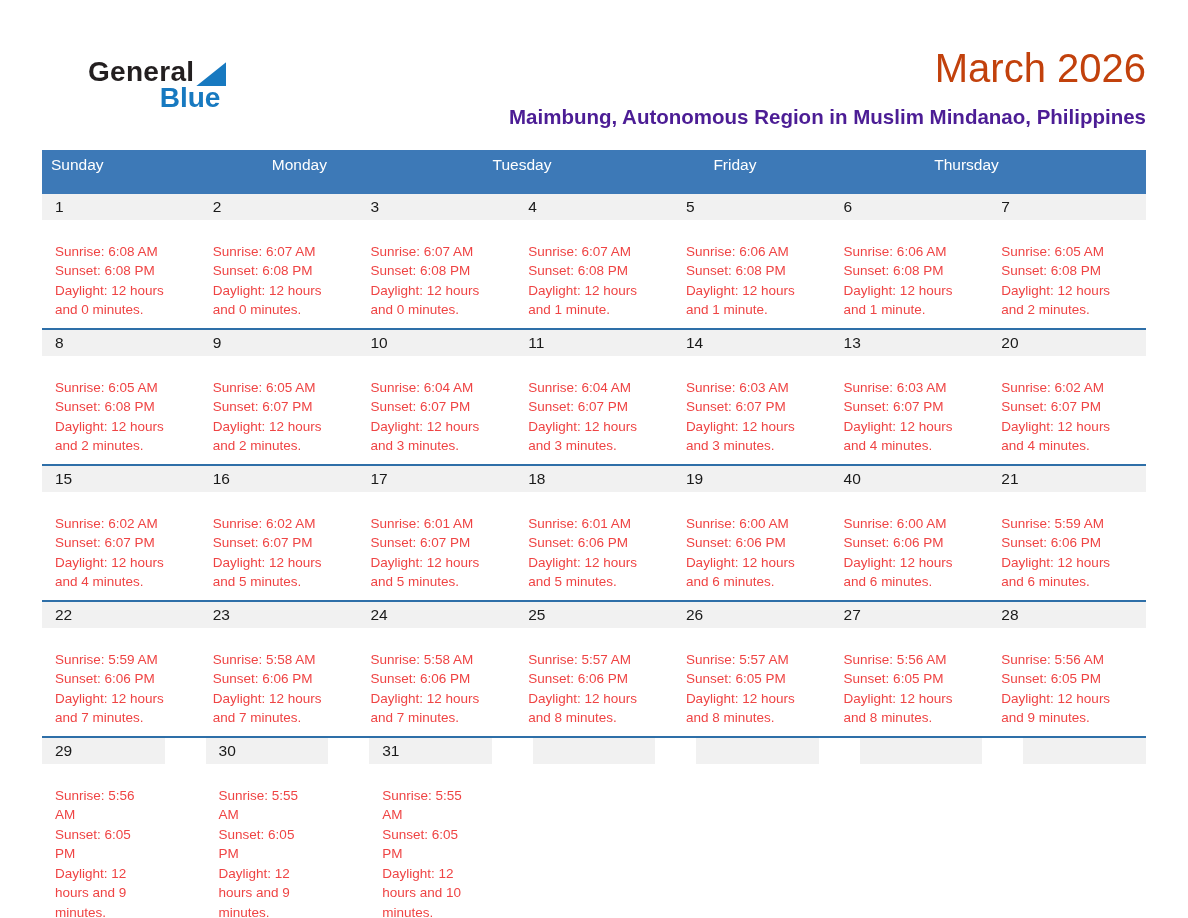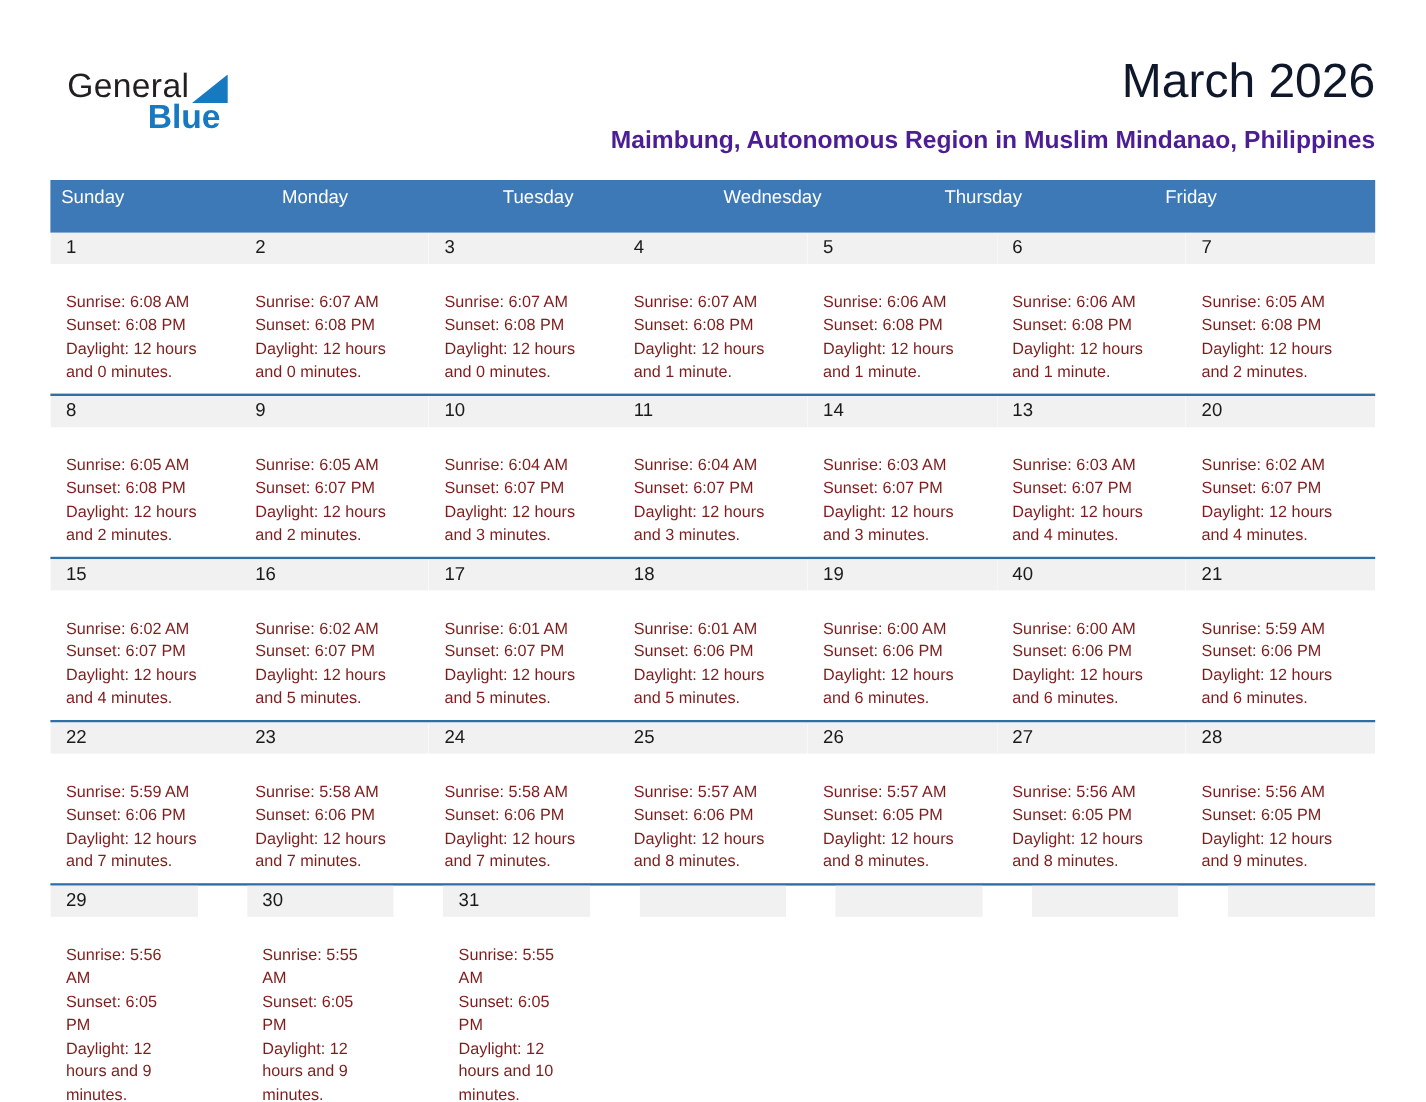--- a/index.html
+++ b/index.html
@@ -26,24 +26,25 @@
   .logo {
     margin-top: 12px;
     margin-left: 14px;
   }
   .logo-top {
     display: flex;
     align-items: flex-end;
   }
   .logo-general {
     font-size: 28px;
-    font-weight: normal;
+    font-weight: bold;
     color: var(--logo-dark, #231f20);
     letter-spacing: 0.3px;
     line-height: 1;
+    margin-left: 32px;
   }
   .logo-triangle {
     width: 30px;
     height: 24px;
     margin-left: 2px;
     background: var(--logo-blue, #1779c0);
     clip-path: polygon(0 100%, 100% 0, 100% 100%);
   }
   .logo-blue {
     font-size: 28px;
@@ -55,21 +56,21 @@
     padding-right: 6px;
   }
   .titles {
     text-align: right;
     flex: 1;
   }
   .month-year {
     margin: 0;
     font-size: 40px;
     font-weight: normal;
-    color: #0f172a;
+    color: #c2410c;
     line-height: 1.1;
   }
   .location {
     margin: 16px 0 0 0;
     font-size: 20.5px;
     font-weight: bold;
     color: #4c1d95;
     line-height: 1.1;
   }
   
@@ -116,21 +117,21 @@
     font-size: 15.5px;
     color: #1a1a1a;
     padding: 3px 0 4px 13px;
     min-height: 19px;
     line-height: 19px;
   }
   .day-details {
     padding: 22px 14px 0 13px;
     font-size: 13.5px;
     line-height: 19.5px;
-    color: #7f1d1d;
+    color: #ef4444;
   }
 </style>
 </head>
 <body>
 
 <div class="page">
 
   <header class="page-header">
     <div class="logo">
       <div class="logo-top">
@@ -143,23 +144,22 @@
       <h1 class="month-year">March 2026</h1>
       <h2 class="location">Maimbung, Autonomous Region in Muslim Mindanao, Philippines</h2>
     </div>
   </header>
 
   <div class="calendar">
     <div class="weekday-row">
       <div class="weekday-cell">Sunday</div>
       <div class="weekday-cell">Monday</div>
       <div class="weekday-cell">Tuesday</div>
-      <div class="weekday-cell">Wednesday</div>
+      <div class="weekday-cell">Friday</div>
       <div class="weekday-cell">Thursday</div>
-      <div class="weekday-cell">Friday</div>
     </div>
     <div id="weeks">
         <div class="week-row">
           <div class="day-cell">
             <div class="day-number">1</div>
             <div class="day-details">
               <div>Sunrise: 6:08 AM</div>
               <div>Sunset: 6:08 PM</div>
               <div>Daylight: 12 hours and 0 minutes.</div>
             </div>

